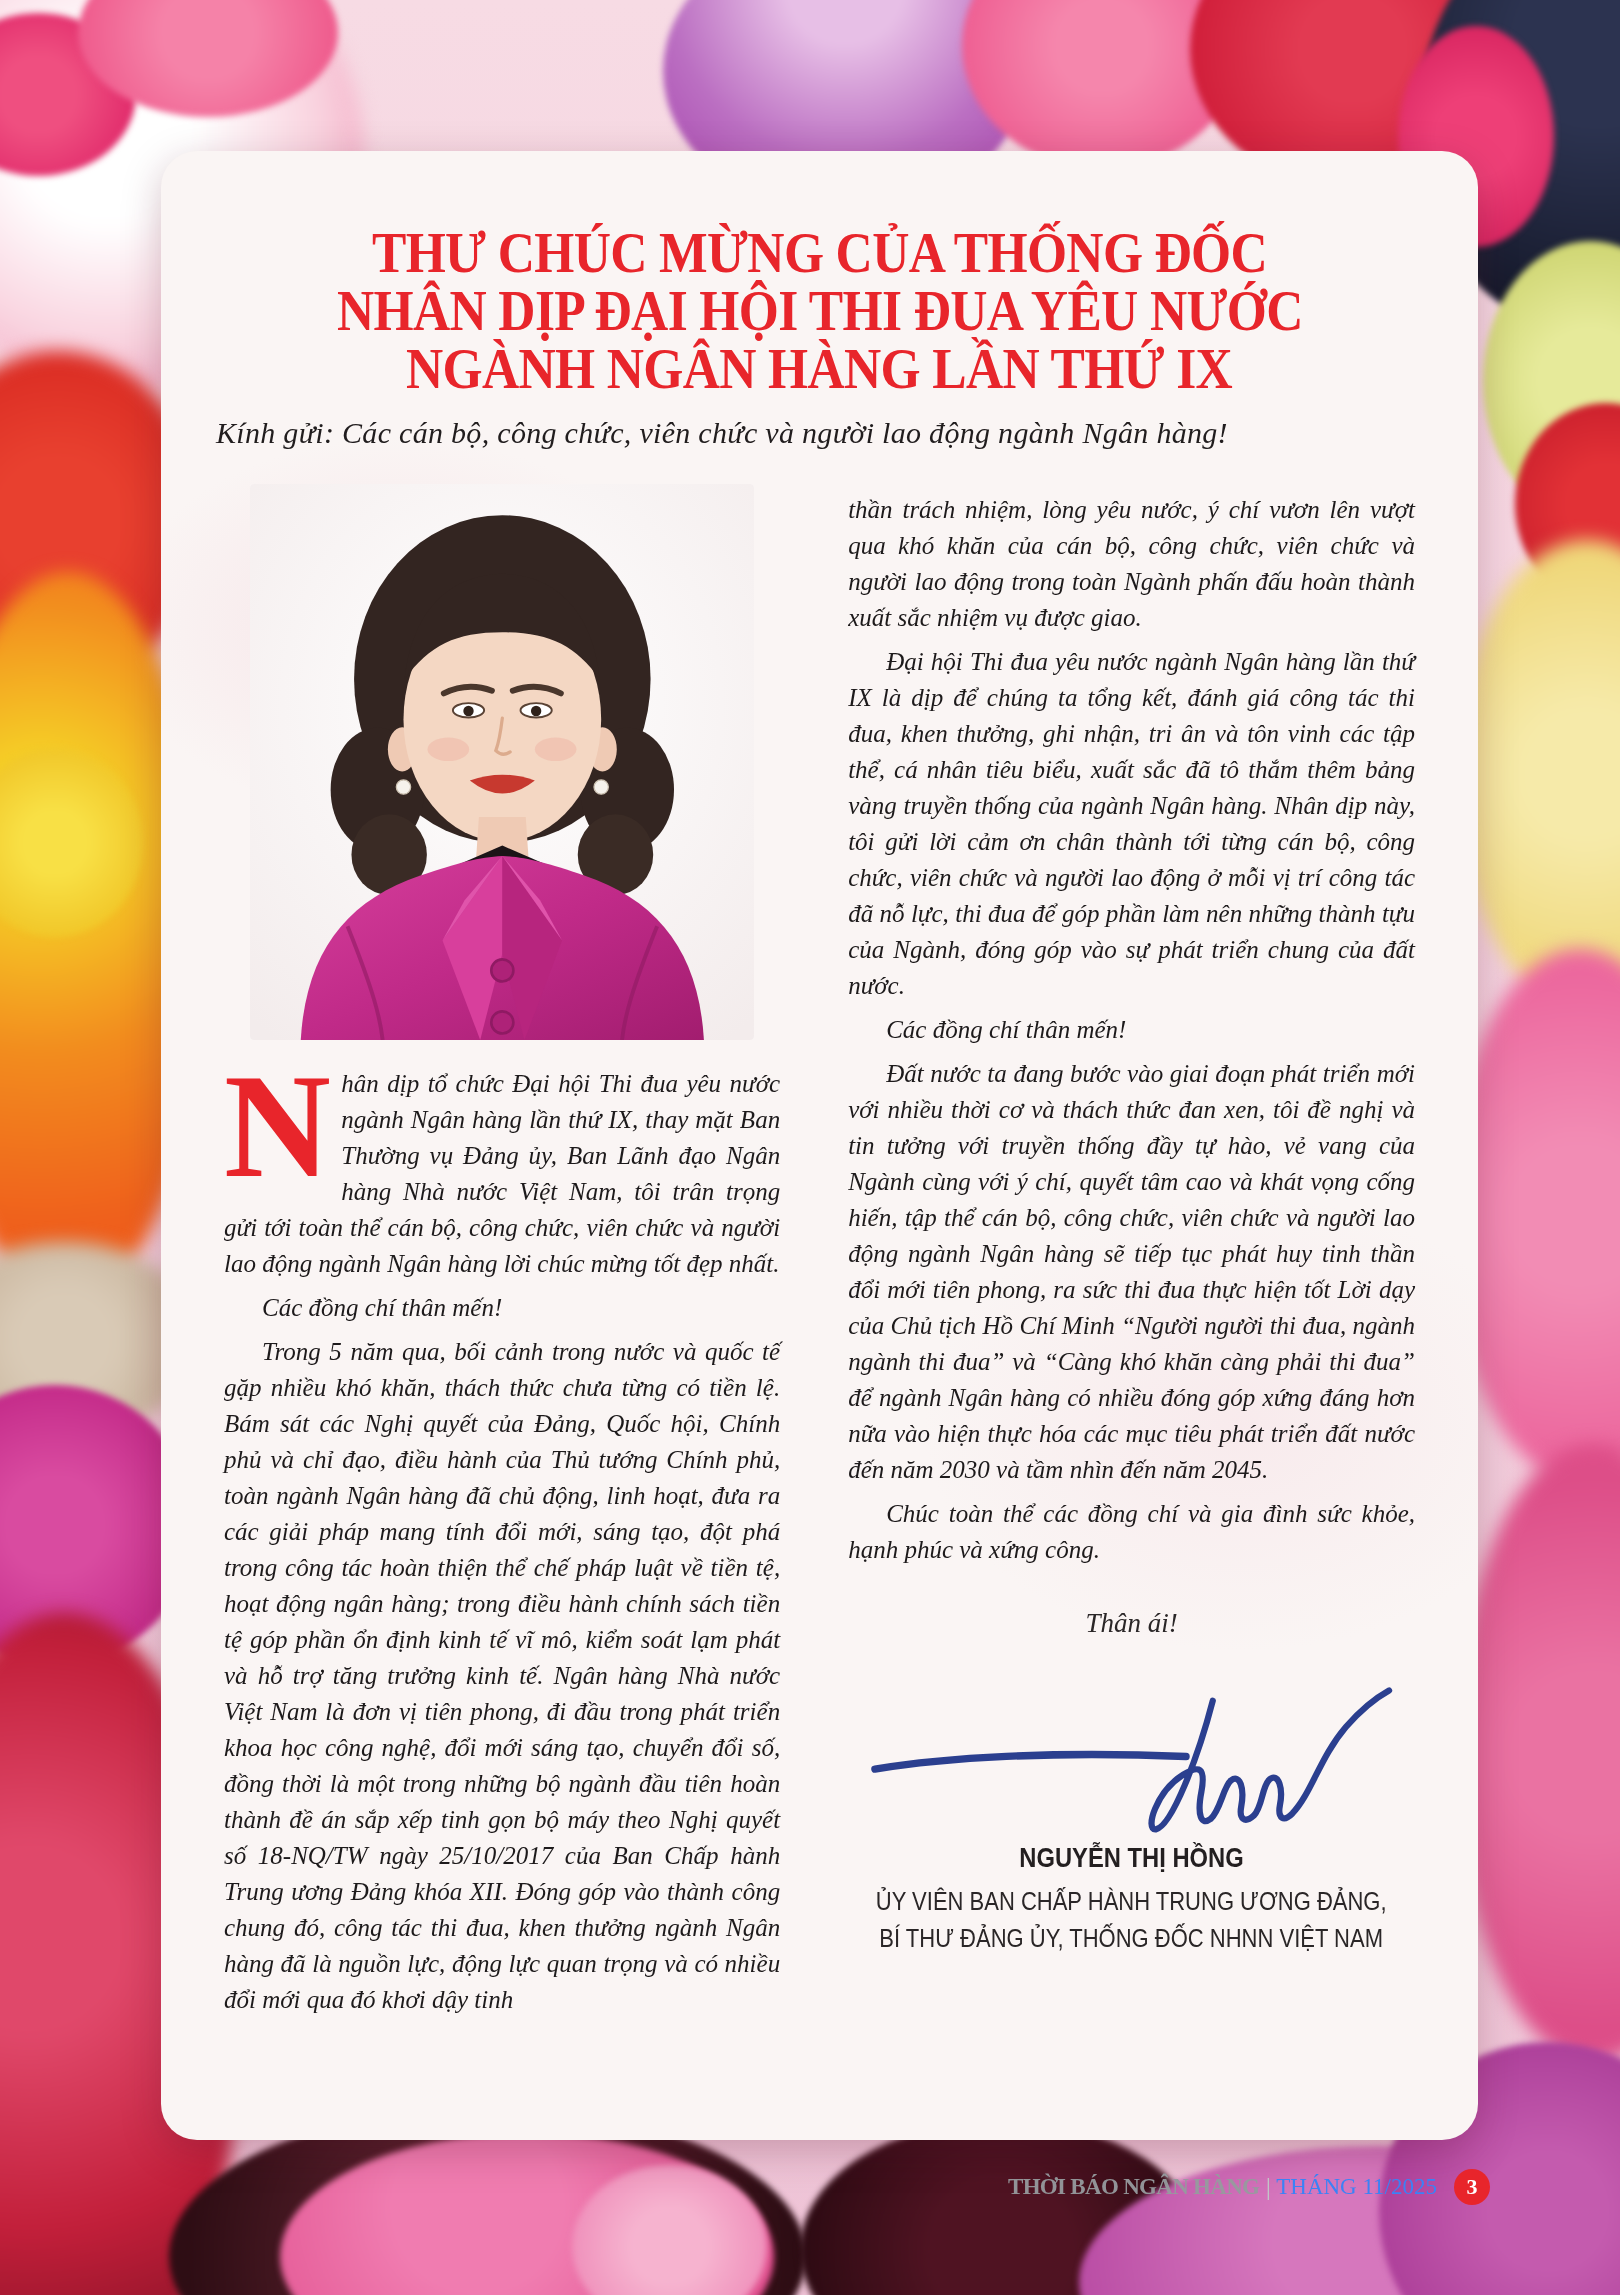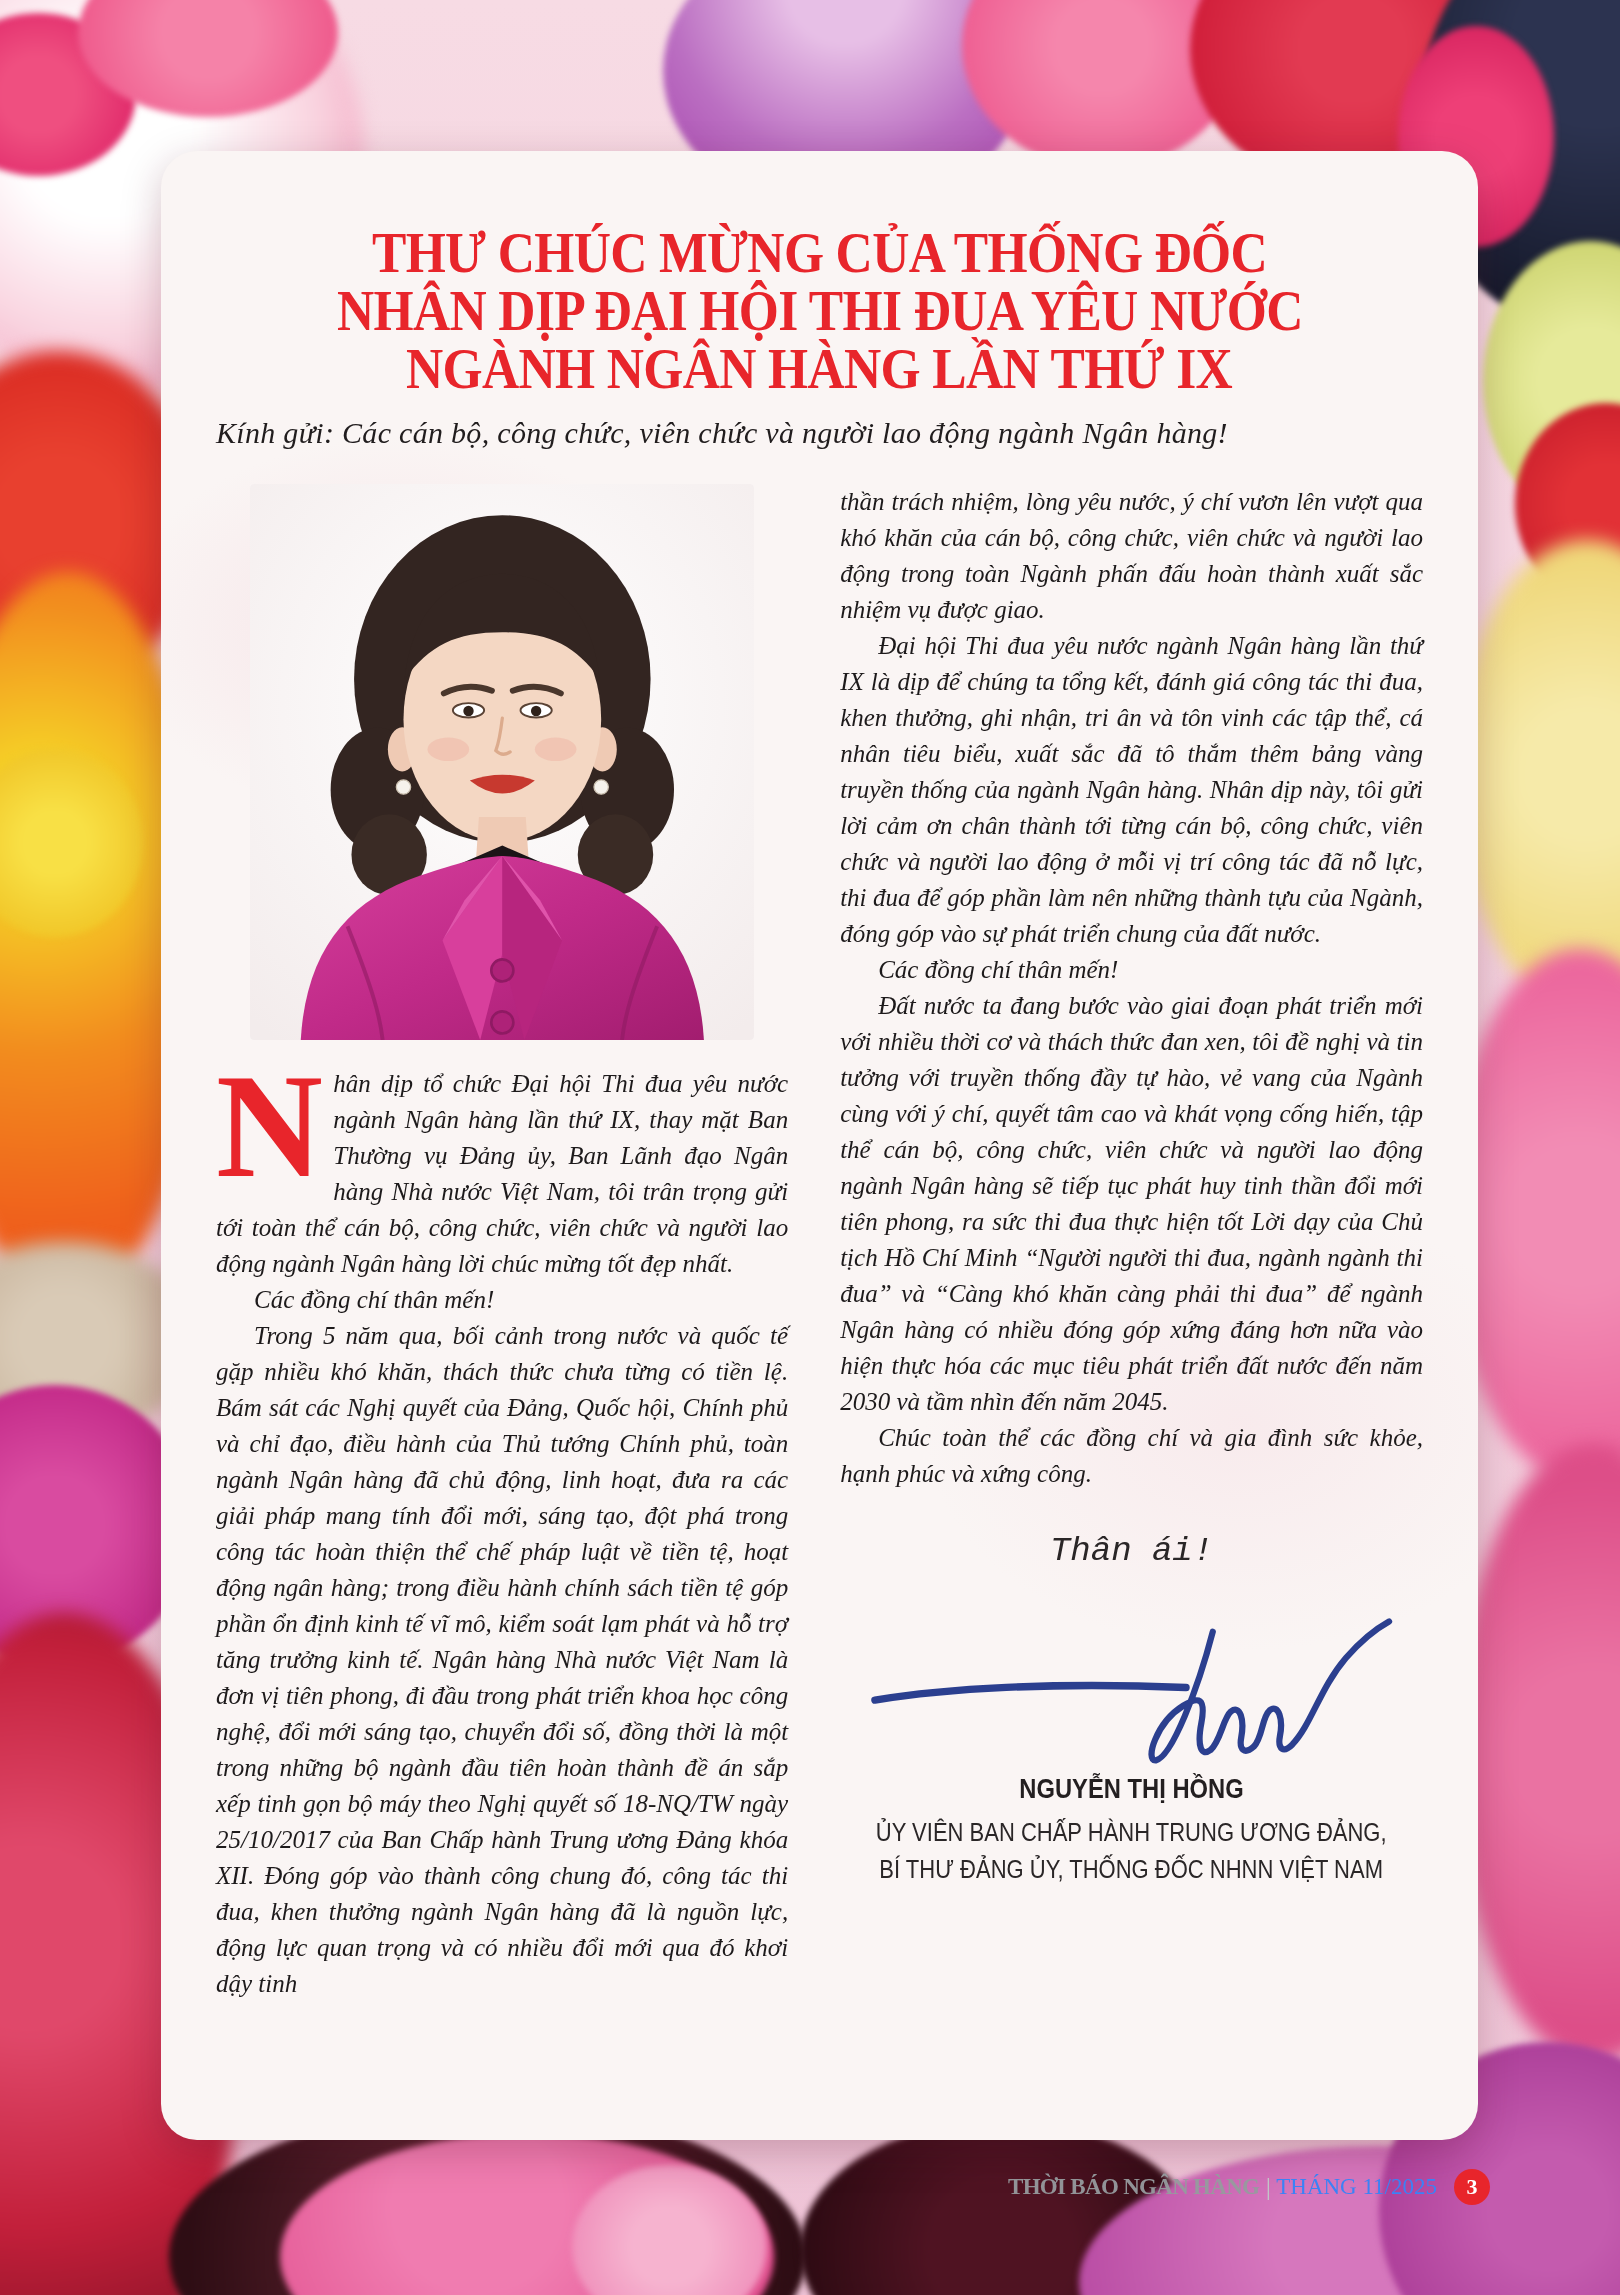--- a/index.html
+++ b/index.html
@@ -31,30 +31,30 @@
     margin-top:18px;text-align:left;font-style:italic;font-size:30px;color:#211d1e;letter-spacing:0.3px;
   }
   .columns{display:flex;gap:52px;margin-top:34px;}
   .col{box-sizing:border-box;}
   .col.left{width:587px;}
   .col.right{width:598px;}
   .photo{width:504px;height:556px;margin:0 auto 26px auto;background:#fdfcfc;border-radius:3.9px;overflow:hidden;}
   .photo svg{display:block;}
   .body-par{
     font-style:italic;font-size:25px;line-height:36px;color:#1d1a1b;
-    text-align:justify;margin:0;
+    text-align:justify;margin:8px;
   }
   .body-par.indent{text-indent:38px;}
   .dropcap{
     float:left;color:#e8252b;font-weight:700;font-style:normal;
     font-size:148px;line-height:112px;padding-right:10.4px;padding-top:3.9px;
     font-family:"Liberation Serif",serif;
   }
   .signoff{margin-top:40px;text-align:center;}
-  .closing{font-family:Liberation Mono, monospace;font-style:italic;font-size:34px;color:#2a2627;}
+  .closing{font-family:Liberation Serif, serif;font-style:italic;font-size:27px;color:#2a2627;}
   .signature{display:block;margin:22px auto 0 auto;width:540px;height:182px;}
   .sig-name{
     font-family:"Liberation Sans",sans-serif;font-weight:700;
     font-size:27px;color:#231f20;letter-spacing:0;
   }
   .sig-name span,.sig-title span{display:inline-block;transform:scaleX(.88);transform-origin:center;white-space:nowrap;}
   .sig-title{
     margin-top:9px;font-family:"Liberation Sans",sans-serif;font-size:25px;color:#2a2627;line-height:37px;
   }
   

